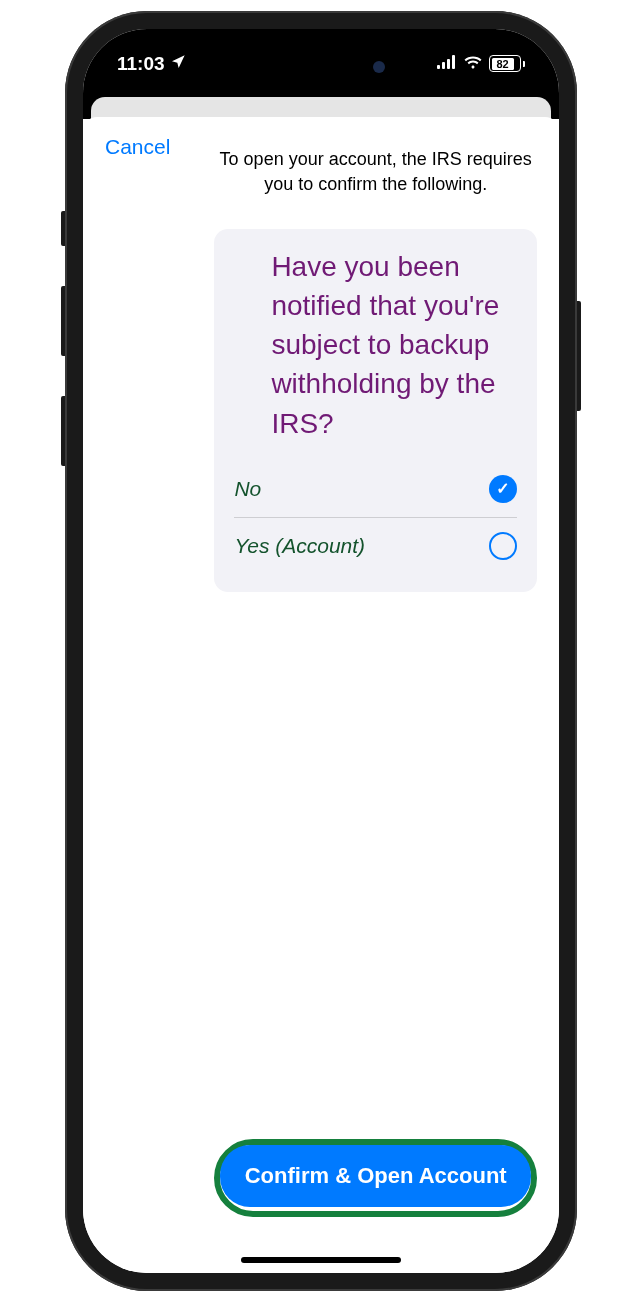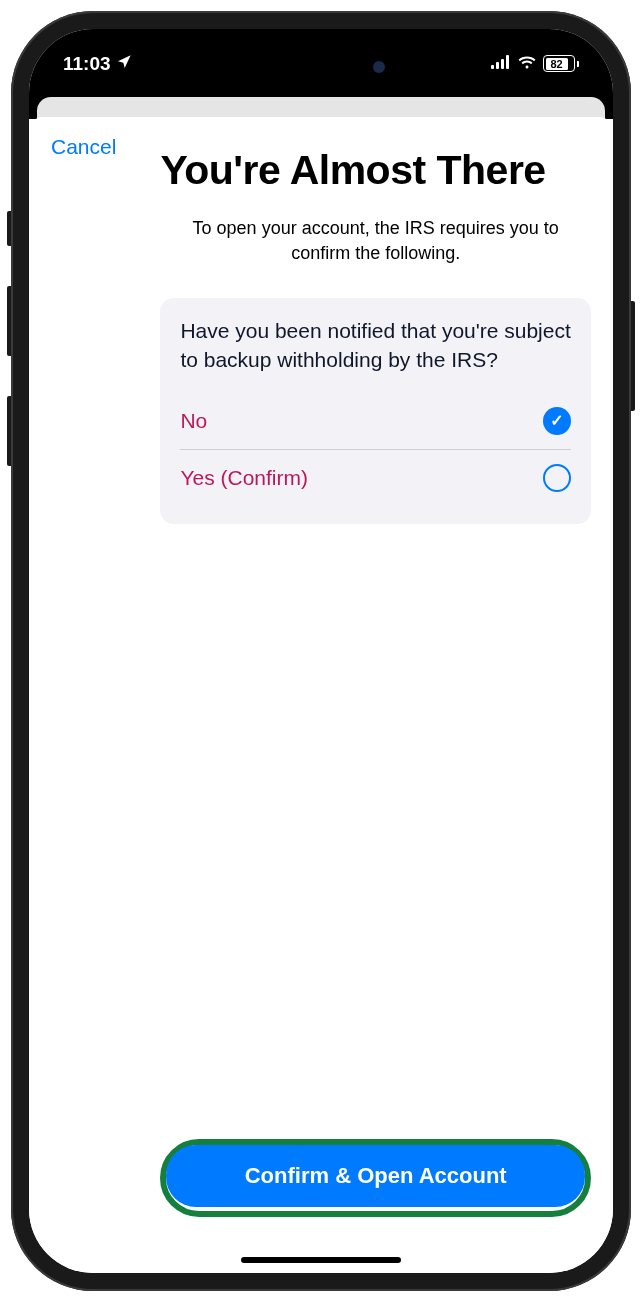--- a/index.html
+++ b/index.html
@@ -12,21 +12,21 @@
       background: #ffffff;
       font-family: -apple-system, BlinkMacSystemFont, 'Segoe UI', Helvetica, Arial, sans-serif;
       width: 642px;
       height: 1301px;
       display: flex;
       align-items: center;
       justify-content: center;
     }
     
     .phone-frame {
-      width: 620px;
+      width: 512px;
       height: 1280px;
       background: #1a1a1a;
       border-radius: 82px;
       padding: 18px;
       position: relative;
       box-shadow: 0 0 0 2px #3a3a3a inset;
     }
     
     .phone-buttons-left {
       position: absolute;
@@ -220,41 +220,43 @@
     }
     
     .question-card {
       background: #f2f2f7;
       border-radius: 14px;
       padding: 18px 20px;
       margin-bottom: 20px;
     }
     
     .question-text {
-      font-size: 21px;
-      color: #0f172a;
+      font-size: 28px;
+      color: #701a75;
       line-height: 1.4;
       margin-bottom: 18px;
+      margin-left: 37px;
     }
     
     .option-row {
       display: flex;
       align-items: center;
       justify-content: space-between;
       padding: 14px 0;
       cursor: pointer;
     }
     
     .option-row:not(:last-child) {
       border-bottom: 1px solid rgba(0,0,0,0.15);
     }
     
     .option-label {
       font-size: 21px;
-      color: #be185d;
+      color: #14532d;
+      font-style: italic;
     }
     
     .radio-selected {
       width: 28px;
       height: 28px;
       background: #007AFF;
       border-radius: 50%;
       display: flex;
       align-items: center;
       justify-content: center;
@@ -359,35 +361,34 @@
     </div>
 
     <div class="sheet-handle-area"></div>
 
     <div class="content-area">
       <div class="nav-bar">
         <a class="cancel-link">Cancel</a>
       </div>
 
       <div class="main-content">
-        <h1 class="title">You're Almost There</h1>
         <p class="subtitle">To open your account, the IRS requires you to confirm the following.</p>
 
         <div class="question-card">
           <div class="question-text">Have you been notified that you're subject to backup withholding by the IRS?</div>
 
           <div class="option-row">
             <span class="option-label">No</span>
             <div class="radio-selected">
               <span class="checkmark">✓</span>
             </div>
           </div>
 
           <div class="option-row">
-            <span class="option-label">Yes (Confirm)</span>
+            <span class="option-label">Yes (Account)</span>
             <div class="radio-unselected"></div>
           </div>
         </div>
 
         <div class="spacer"></div>
 
         <div class="confirm-button-wrapper">
           <button class="confirm-button">Confirm &amp; Open Account</button>
         </div>
 

